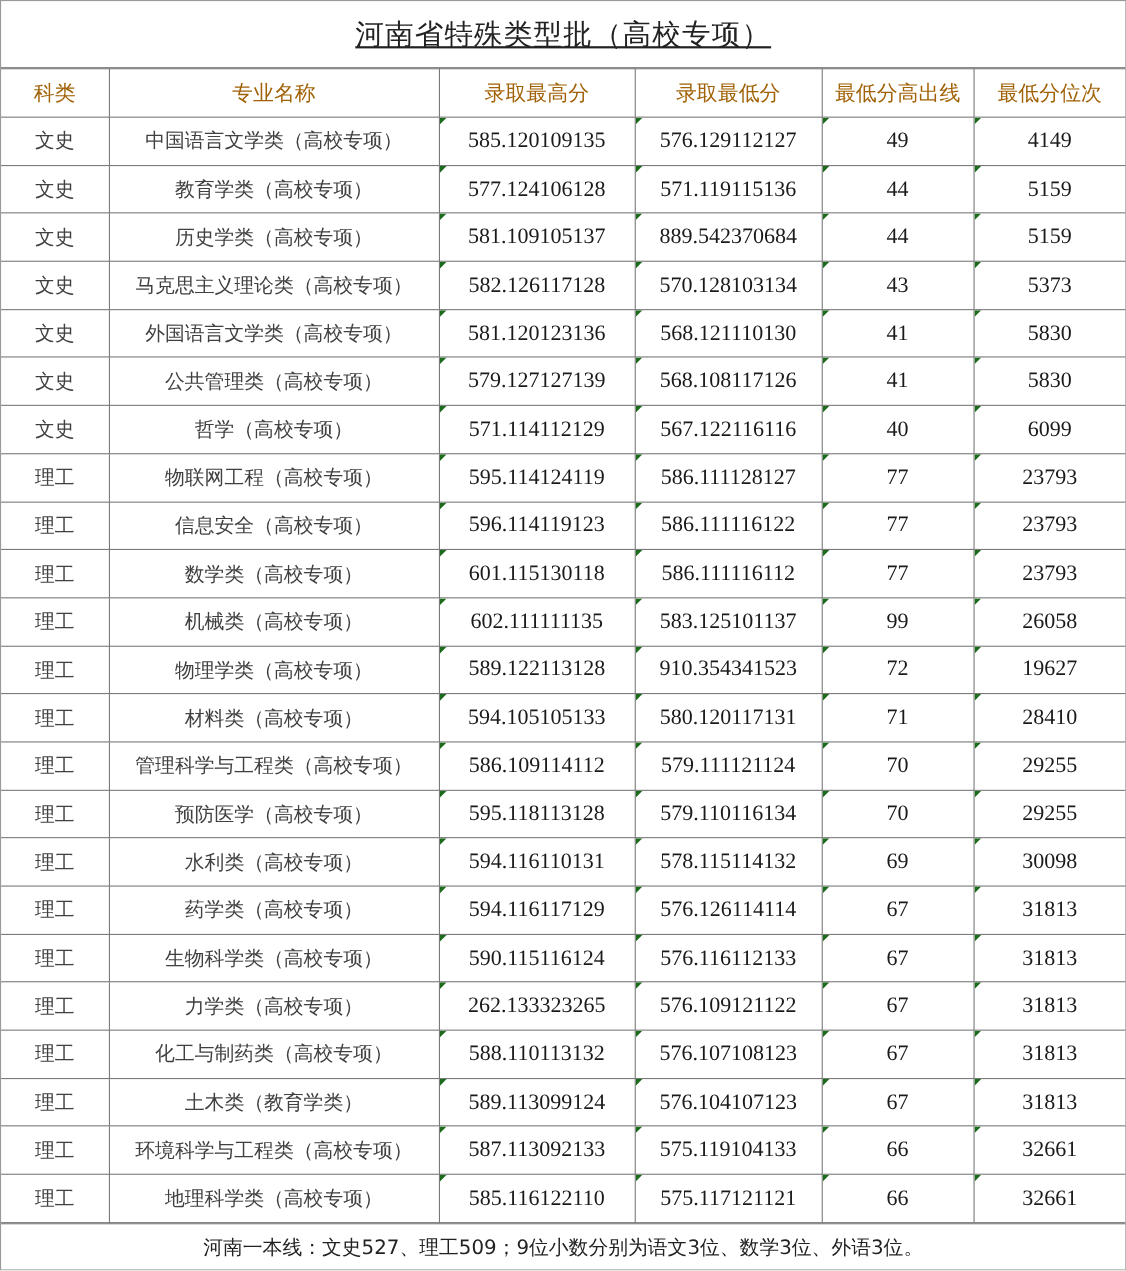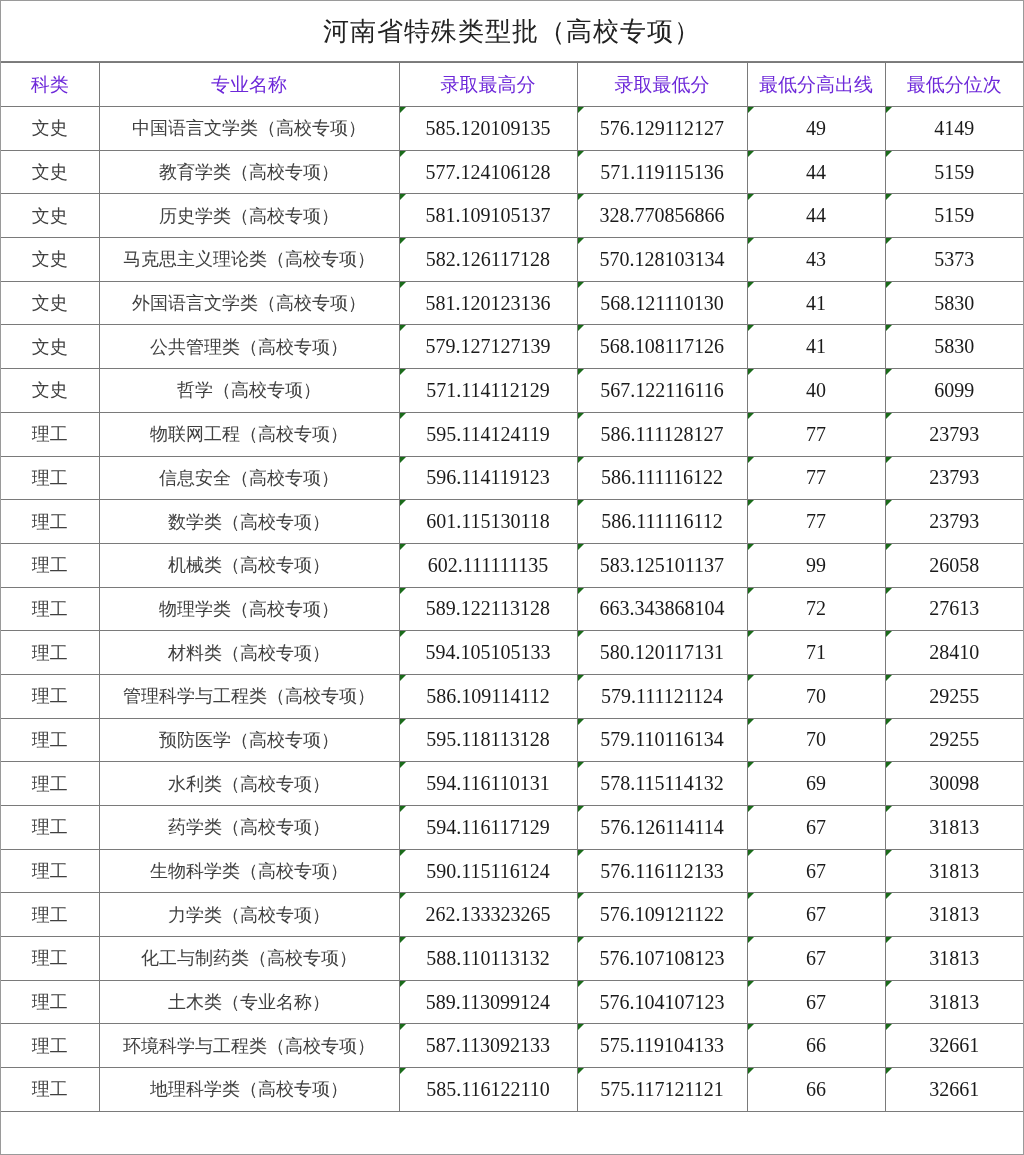--- a/index.html
+++ b/index.html
@@ -2,30 +2,30 @@
 <html><head>
   <meta charset="utf-8">
   <style>
     * { box-sizing: border-box; margin: 0; padding: 0; }
     html, body { width: 1024px; height: 1155px; background: #ffffff; overflow: hidden; }
     body { font-family: "Liberation Serif", "DejaVu Serif", serif; color: #1a1a1a; }
     .sheet { width: 1024px; height: 1155px; position: relative; border: 1px solid #9a9a9a; }
     .title {
       height: 61px; display: flex; align-items: center; justify-content: center;
       font-size: 26px; letter-spacing: 1px; border-bottom: 1px solid #7f7f7f;
-      font-family: "DejaVu Sans", "Liberation Sans", sans-serif; font-weight: normal; color: #222;
+      font-family: "DejaVu Sans", "Liberation Sans", sans-serif; font-weight: normal; color: #222; text-decoration: underline;
     }
     table { border-collapse: collapse; width: 1022px; table-layout: fixed; }
     col.c1 { width: 98px; } col.c2 { width: 300px; } col.c3 { width: 178px; }
     col.c4 { width: 170px; } col.c5 { width: 138px; } col.c6 { width: 138px; }
     th, td {
       border: 1px solid #7a7a7a; text-align: center; vertical-align: middle;
       font-weight: normal; white-space: nowrap; overflow: hidden; position: relative;
     }
-    th { height: 44px; font-size: 19px; font-family: "DejaVu Sans", "Liberation Sans", sans-serif; color: #6d28d9; }
+    th { height: 44px; font-size: 19px; font-family: "DejaVu Sans", "Liberation Sans", sans-serif; color: #a16207; }
     td { height: 43.7px; font-size: 19px; }
     td.cat, td.name { font-family: "DejaVu Sans", "Liberation Sans", sans-serif; font-size: 18px; color: #404040; }
     td.num { font-family: "Liberation Serif", "DejaVu Serif", serif; font-size: 20px; color: #1a1a1a; }
     tr > :first-child { border-left: none; }
     tr > :last-child { border-right: none; }
     .flag::before {
       content: ""; position: absolute; left: 0; top: 0; width: 0; height: 0;
       border-top: 6px solid #1a6b1a; border-right: 6px solid transparent;
     }
     .footer {
@@ -73,21 +73,21 @@
           <td class="name">教育学类（高校专项）</td>
           <td class="num flag">577.124106128</td>
           <td class="num flag">571.119115136</td>
           <td class="num flag">44</td>
           <td class="num flag">5159</td>
         </tr>
         <tr>
           <td class="cat">文史</td>
           <td class="name">历史学类（高校专项）</td>
           <td class="num flag">581.109105137</td>
-          <td class="num flag">328.770856866</td>
+          <td class="num flag">889.542370684</td>
           <td class="num flag">44</td>
           <td class="num flag">5159</td>
         </tr>
         <tr>
           <td class="cat">文史</td>
           <td class="name">马克思主义理论类（高校专项）</td>
           <td class="num flag">582.126117128</td>
           <td class="num flag">570.128103134</td>
           <td class="num flag">43</td>
           <td class="num flag">5373</td>
@@ -145,23 +145,23 @@
           <td class="name">机械类（高校专项）</td>
           <td class="num flag">602.111111135</td>
           <td class="num flag">583.125101137</td>
           <td class="num flag">99</td>
           <td class="num flag">26058</td>
         </tr>
         <tr>
           <td class="cat">理工</td>
           <td class="name">物理学类（高校专项）</td>
           <td class="num flag">589.122113128</td>
-          <td class="num flag">663.343868104</td>
+          <td class="num flag">910.354341523</td>
           <td class="num flag">72</td>
-          <td class="num flag">27613</td>
+          <td class="num flag">19627</td>
         </tr>
         <tr>
           <td class="cat">理工</td>
           <td class="name">材料类（高校专项）</td>
           <td class="num flag">594.105105133</td>
           <td class="num flag">580.120117131</td>
           <td class="num flag">71</td>
           <td class="num flag">28410</td>
         </tr>
         <tr>
@@ -215,21 +215,21 @@
         <tr>
           <td class="cat">理工</td>
           <td class="name">化工与制药类（高校专项）</td>
           <td class="num flag">588.110113132</td>
           <td class="num flag">576.107108123</td>
           <td class="num flag">67</td>
           <td class="num flag">31813</td>
         </tr>
         <tr>
           <td class="cat">理工</td>
-          <td class="name">土木类（专业名称）</td>
+          <td class="name">土木类（教育学类）</td>
           <td class="num flag">589.113099124</td>
           <td class="num flag">576.104107123</td>
           <td class="num flag">67</td>
           <td class="num flag">31813</td>
         </tr>
         <tr>
           <td class="cat">理工</td>
           <td class="name">环境科学与工程类（高校专项）</td>
           <td class="num flag">587.113092133</td>
           <td class="num flag">575.119104133</td>
@@ -240,13 +240,14 @@
           <td class="cat">理工</td>
           <td class="name">地理科学类（高校专项）</td>
           <td class="num flag">585.116122110</td>
           <td class="num flag">575.117121121</td>
           <td class="num flag">66</td>
           <td class="num flag">32661</td>
         </tr>
       </tbody>
   </table>
 
+  <div class="footer">河南一本线：文史527、理工509；9位小数分别为语文3位、数学3位、外语3位。</div>
 </div>
 
 </body></html>

